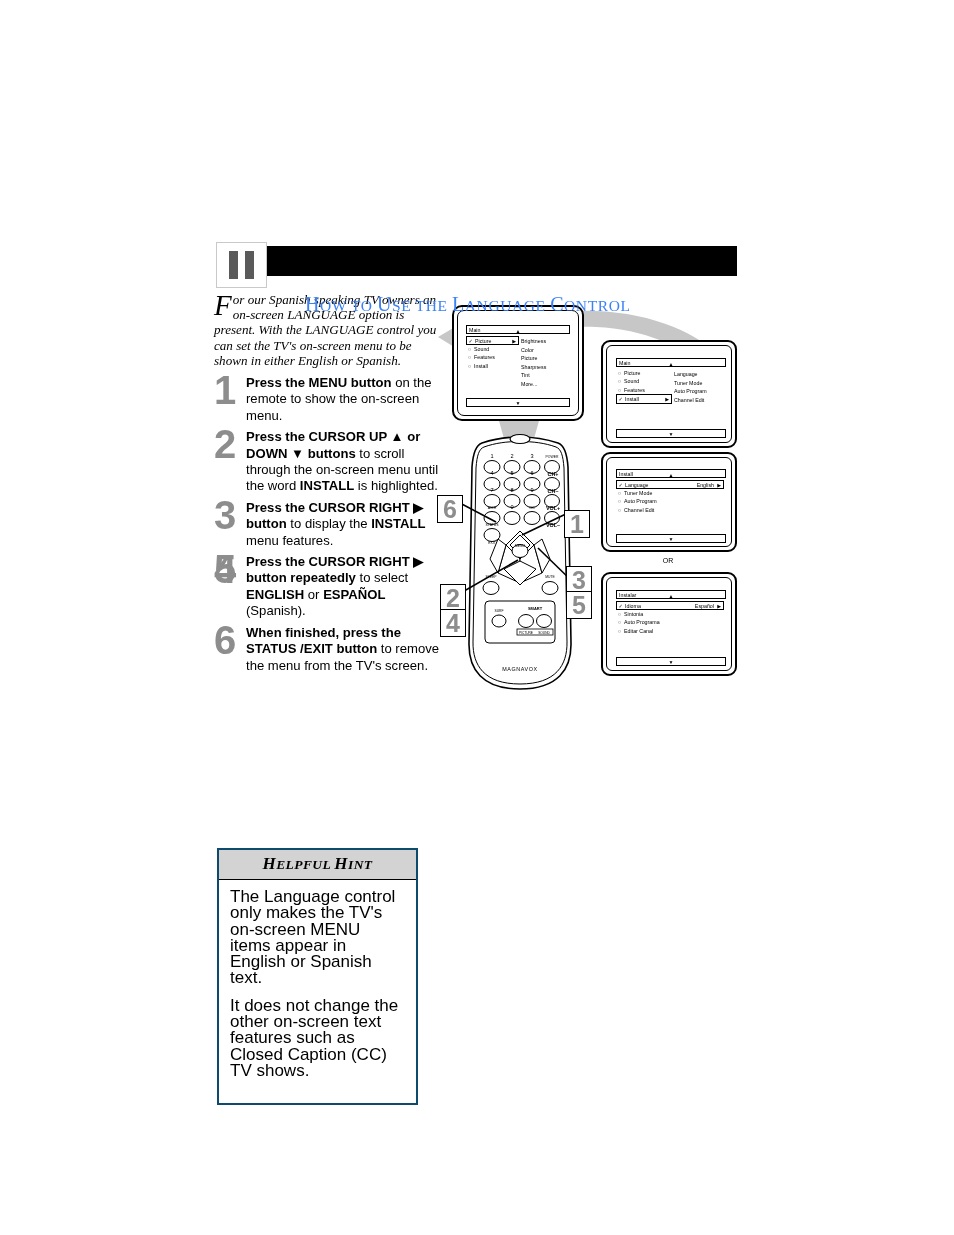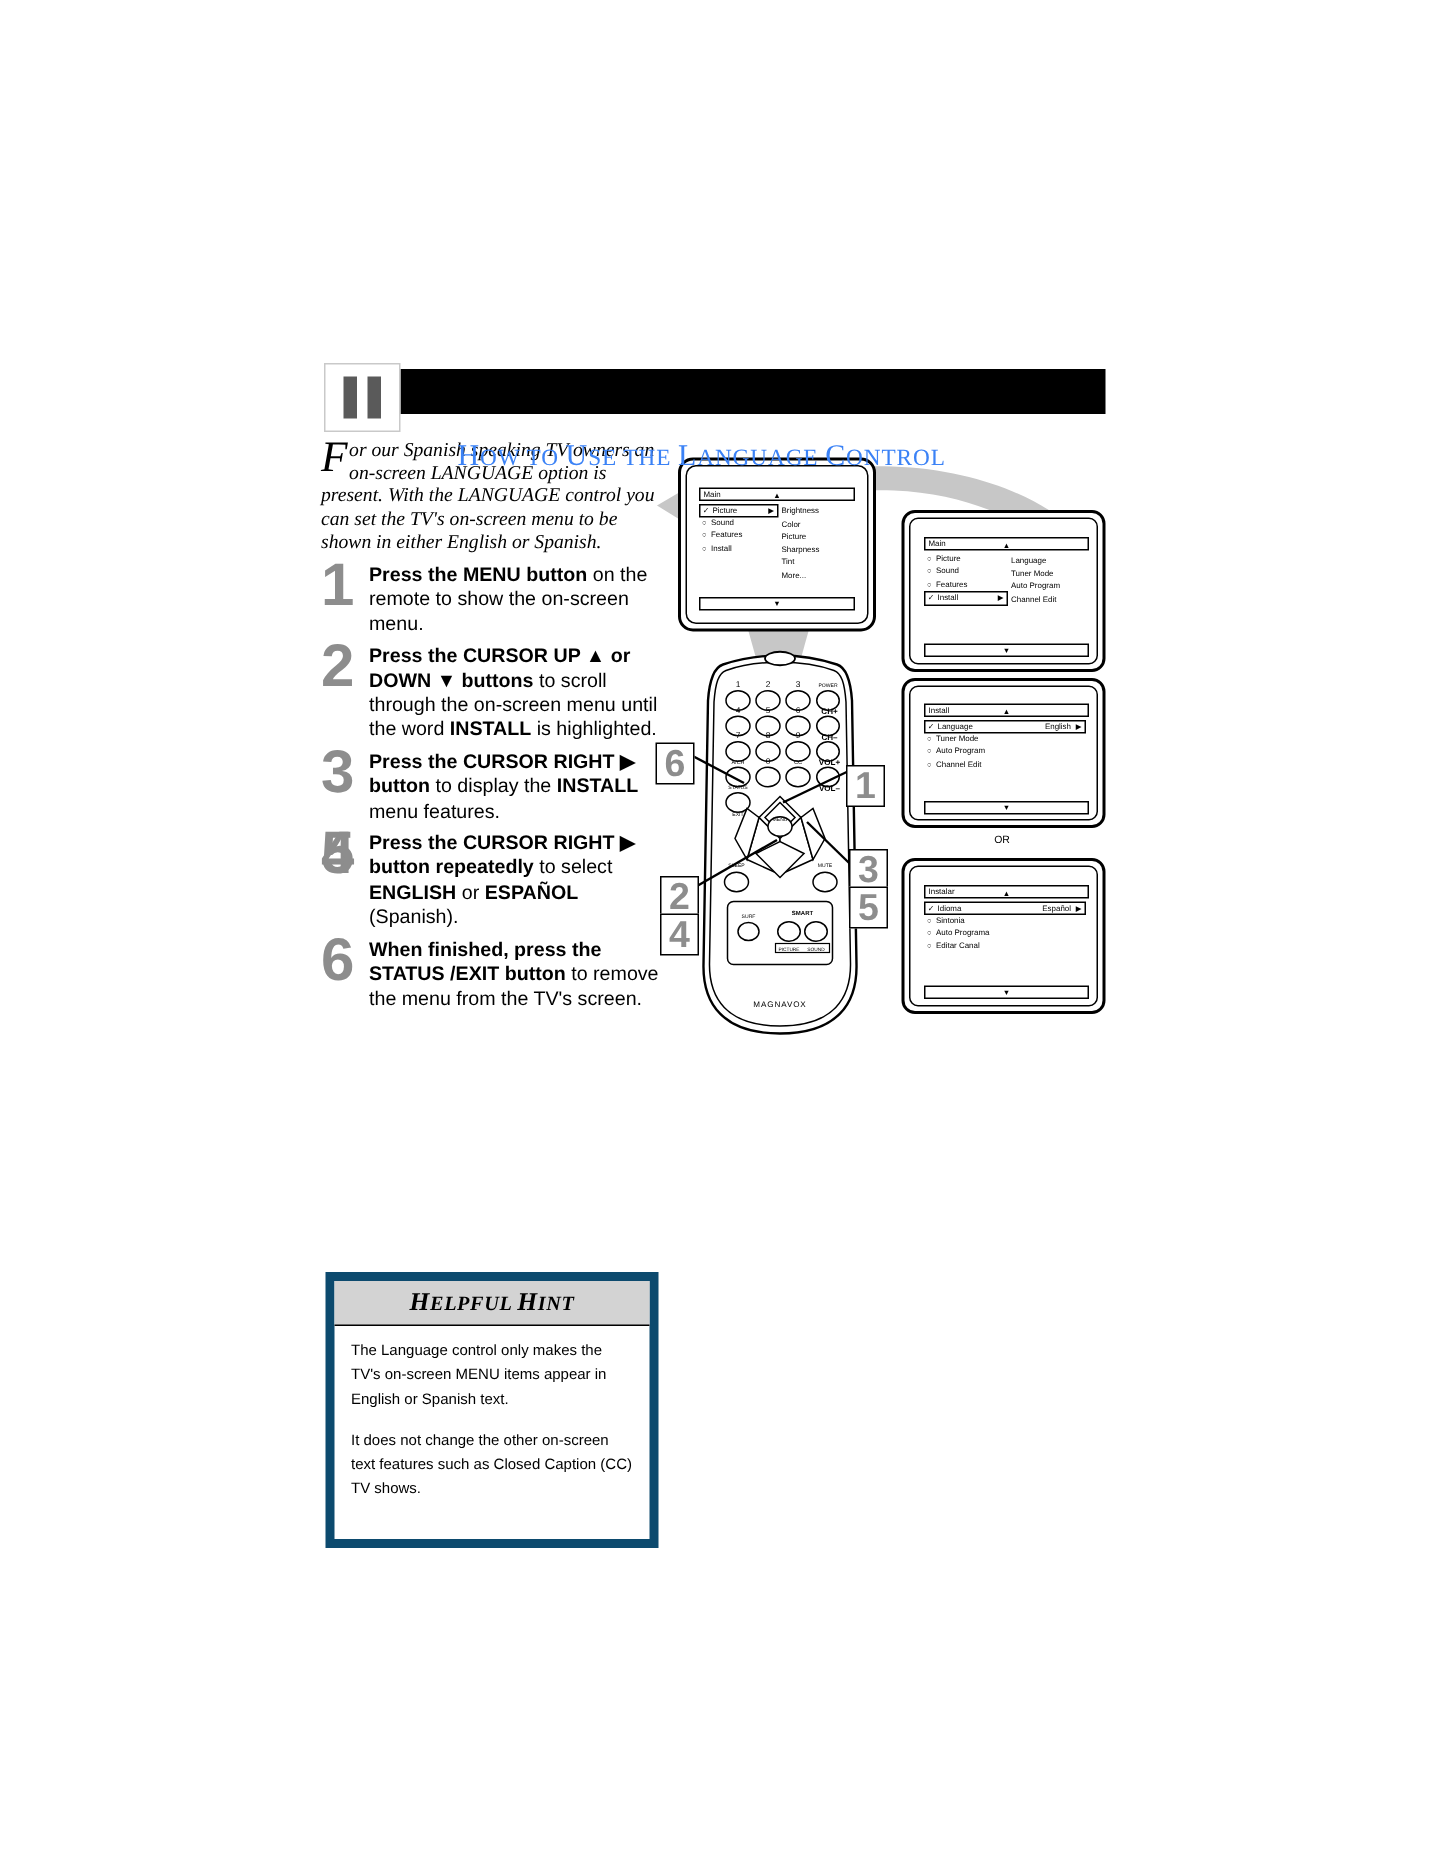--- a/index.html
+++ b/index.html
@@ -77,39 +77,39 @@
     font-size: 40px;
     line-height: 40px;
     color: #8d8d8d;
     text-align: left;
   }
   .step b { font-weight: bold; margin-top: 10px; }
 
   
   .hint {
     position: absolute; left: 217px; top: 848px;
-    width: 222px; border: 6px solid #0c4a6e;
+    width: 201px; border: 2px solid #0c4a6e;
     background: #fff;
   }
   .hint-head {
     background: #d3d3d3;
     border-bottom: 1px solid #000;
     text-align: center;
     font-family: "Liberation Serif", serif;
     font-style: italic;
     font-weight: bold;
     font-size: 17px;
     padding: 4px 0 5px 0;
     letter-spacing: 0.4px;
   }
   .hint-head .sc { font-size: 13.5px; }
   .hint-body { padding: 9px 11px 12px 11px; }
   .hint-body p {
     margin: 0 0 11px 0;
-    font-size: 10px;
+    font-size: 17px;
     line-height: 16.3px;
   }
   .hint-body p:last-child { margin-bottom: 12px; }
 
   
   .swoosh { position: absolute; left: 420px; top: 295px; width: 340px; height: 170px; }
 
   .tv {
     position: absolute; left: 452px; top: 305px;
     width: 132px; height: 116px;

